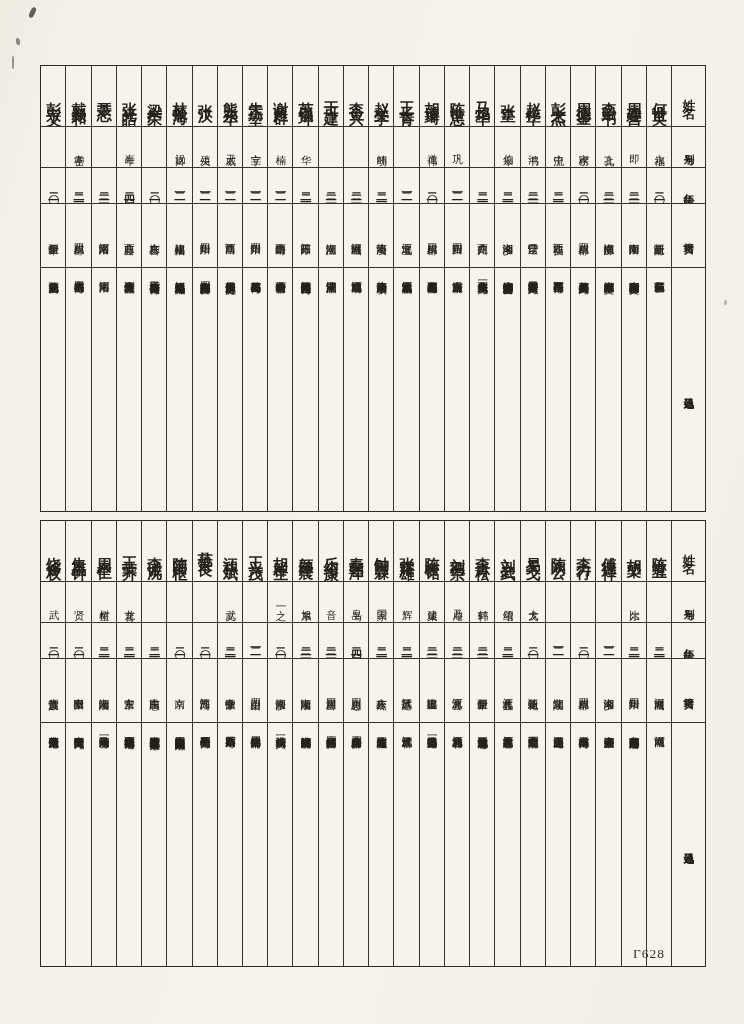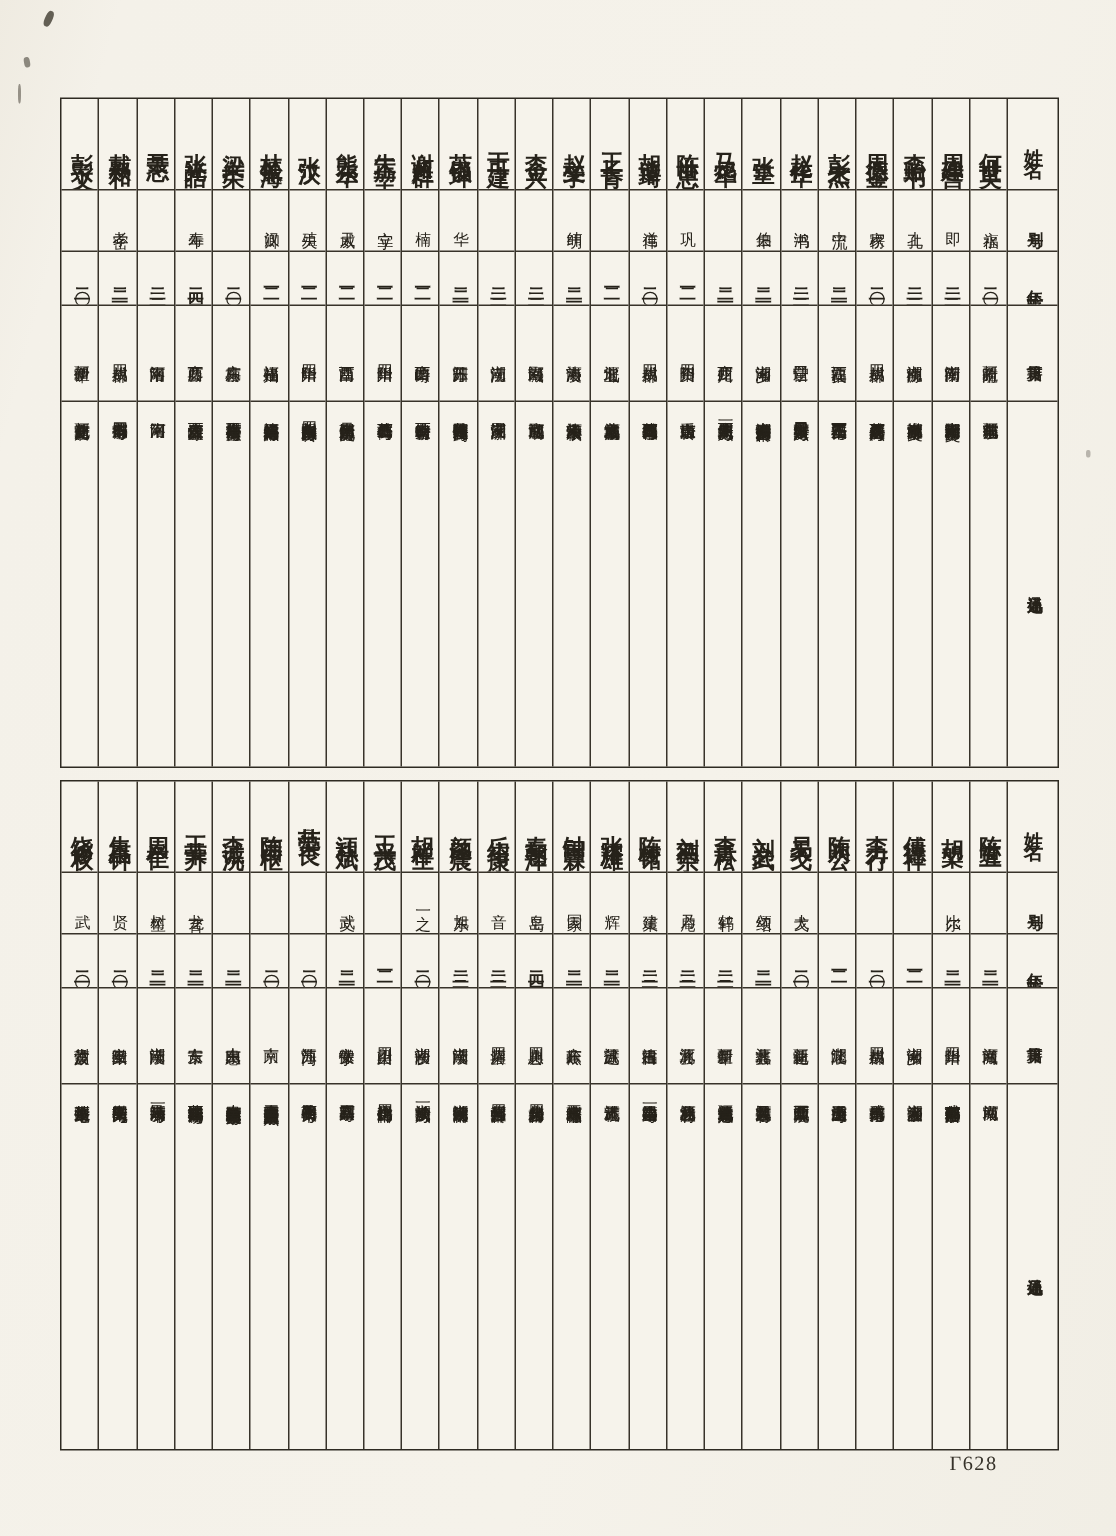--- a/index.html
+++ b/index.html
@@ -51,21 +51,21 @@
   .c-origin .vtext{font-size:10.5px;letter-spacing:.04em;line-height:11.5px;}
   .c-address .vtext{font-size:10.5px;letter-spacing:.02em;line-height:12px;}
   .header-col .cell{font-weight:bold;}
   .h-name{font-size:13px;letter-spacing:.55em;}
   .h-alias{font-size:12.5px;letter-spacing:.12em;}
   .h-age{font-size:12.5px;letter-spacing:.1em;}
   .h-origin{font-size:13px;letter-spacing:.5em;}
   .h-address{font-size:13px;letter-spacing:2.9em;}
   .header-col .c-address{align-items:center;padding-top:0;}
   .page-number{
-    position:absolute;left:633px;top:968px;
+    position:absolute;left:633px;top:946px;
     font-size:13.5px;color:#36322a;letter-spacing:1px;
   }
   .speck{position:absolute;background:#4a453b;border-radius:40%;}
   .speck.s1{left:30px;top:7px;width:5px;height:11px;transform:rotate(24deg);opacity:.85;}
   .speck.s2{left:16px;top:38px;width:4px;height:7px;transform:rotate(-10deg);opacity:.6;}
   .speck.s3{left:12px;top:56px;width:2px;height:13px;opacity:.55;}
   .speck.s4{left:724px;top:300px;width:3px;height:5px;opacity:.35;}
 </style>
 </head>
 <body>

